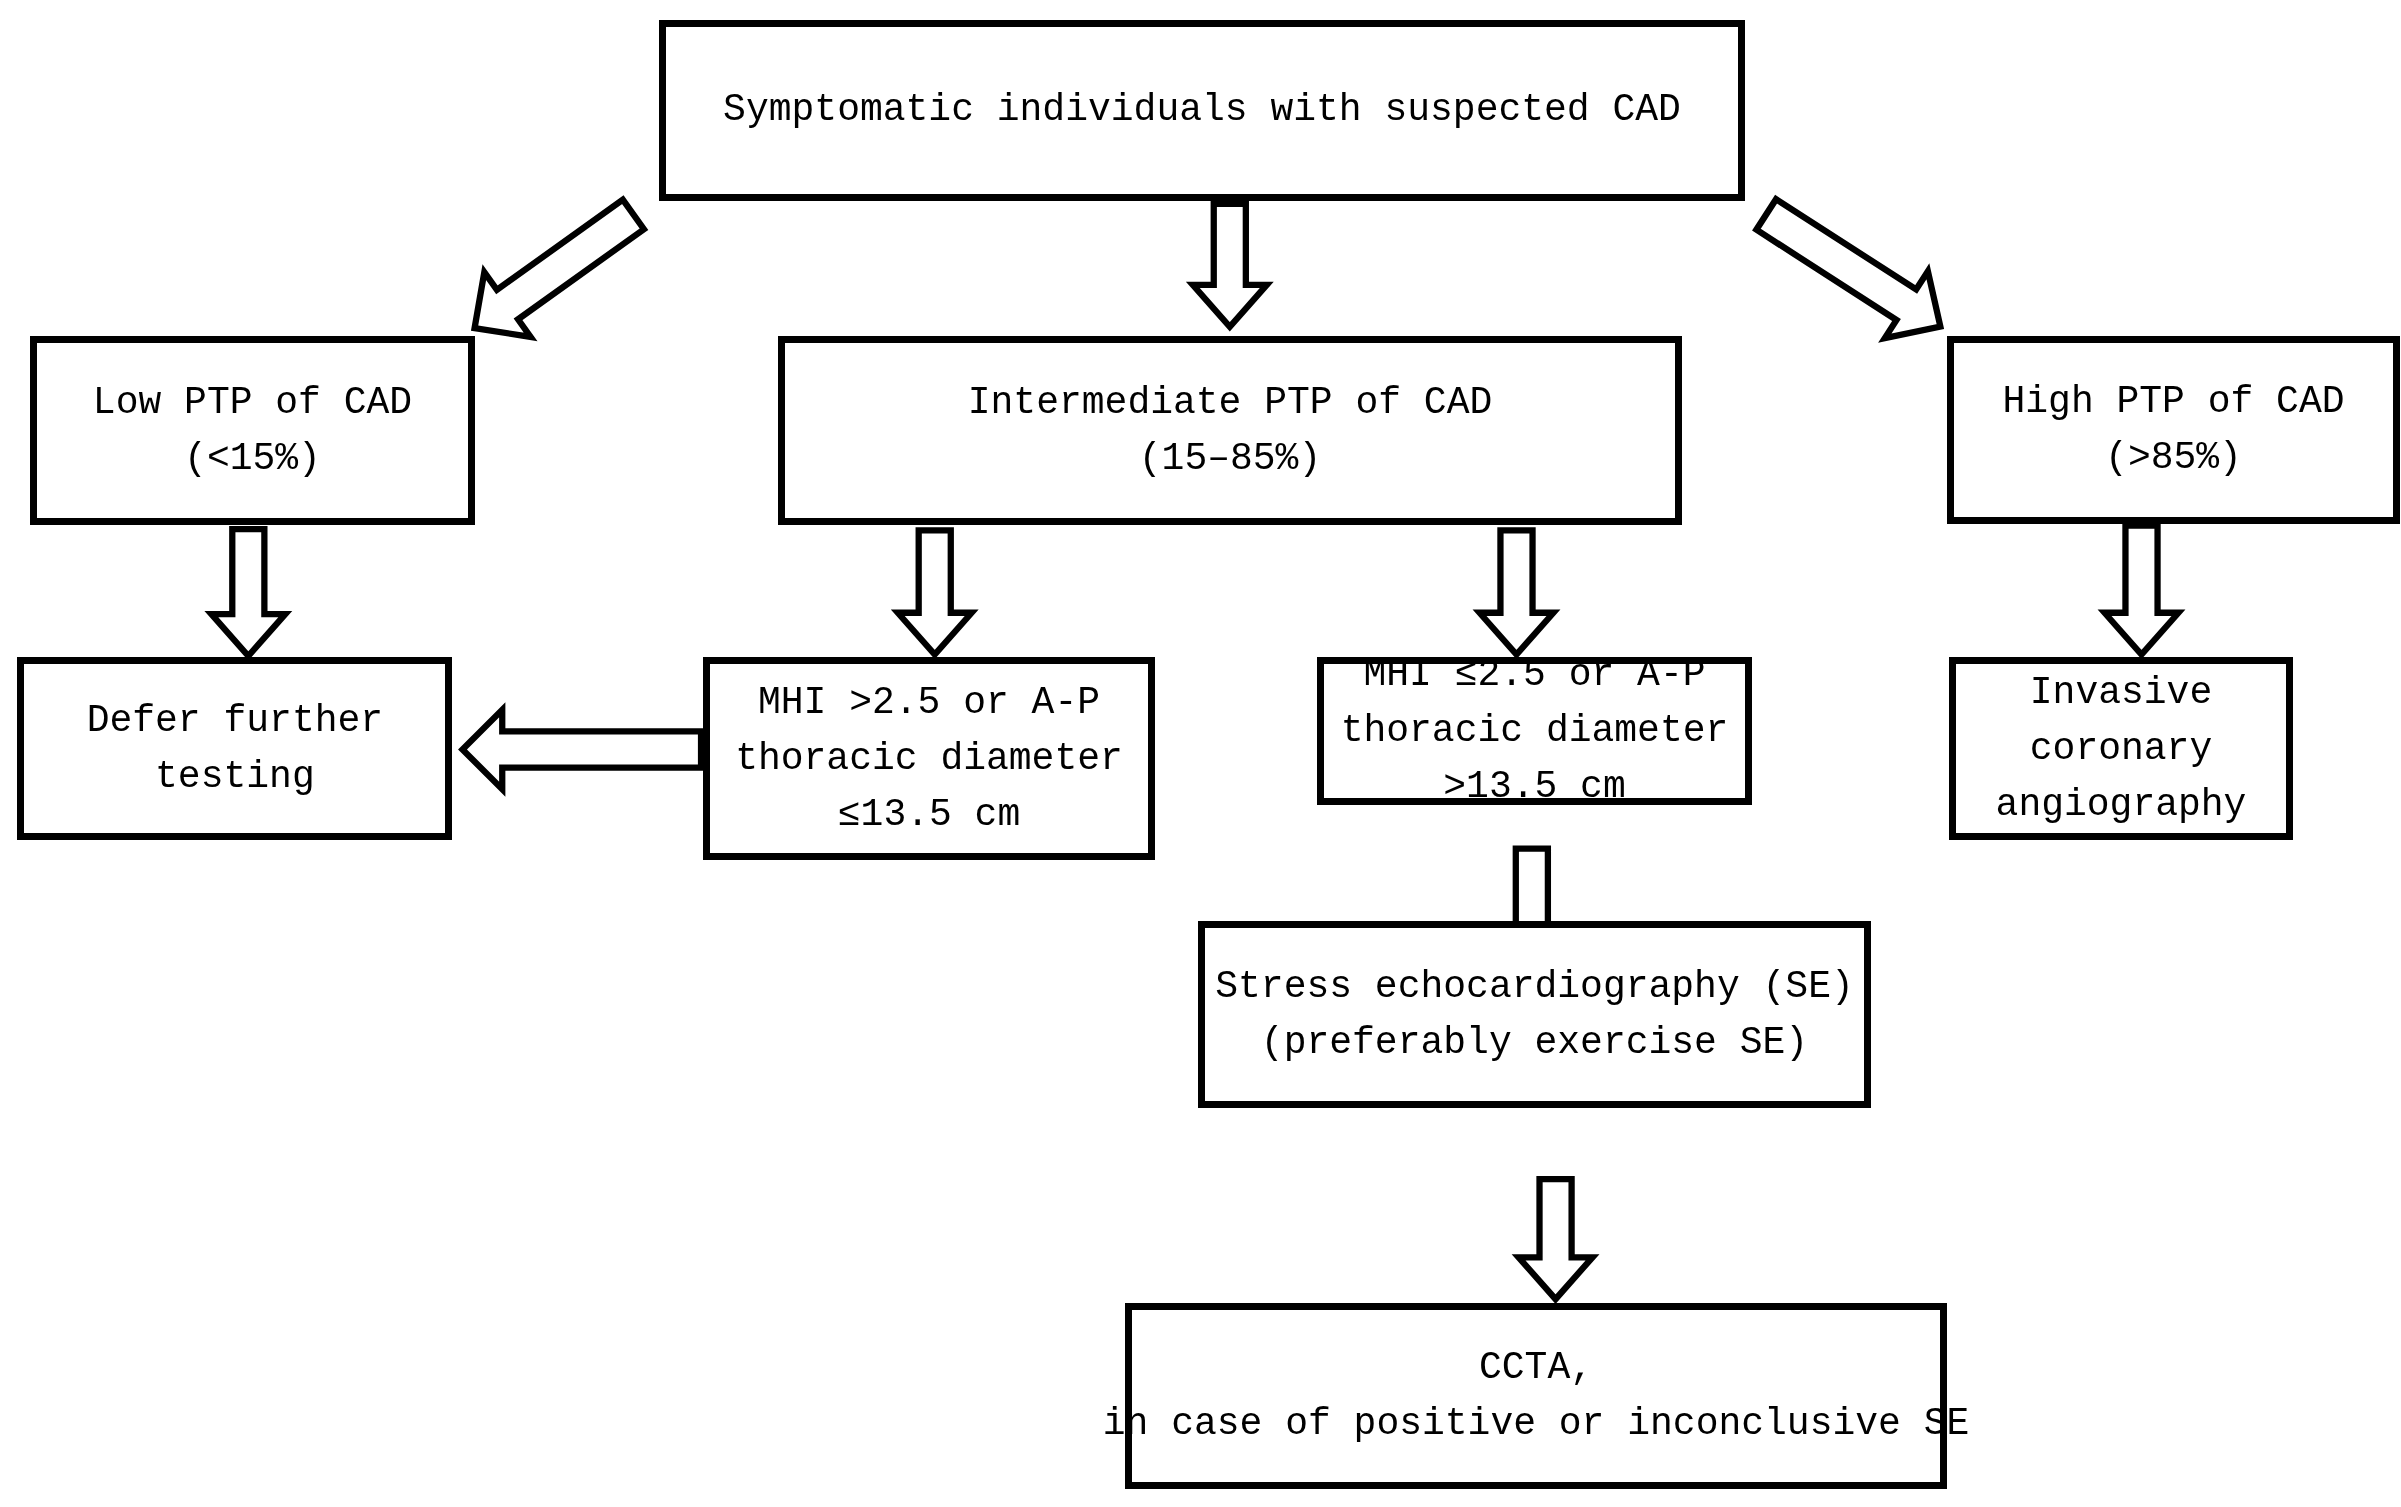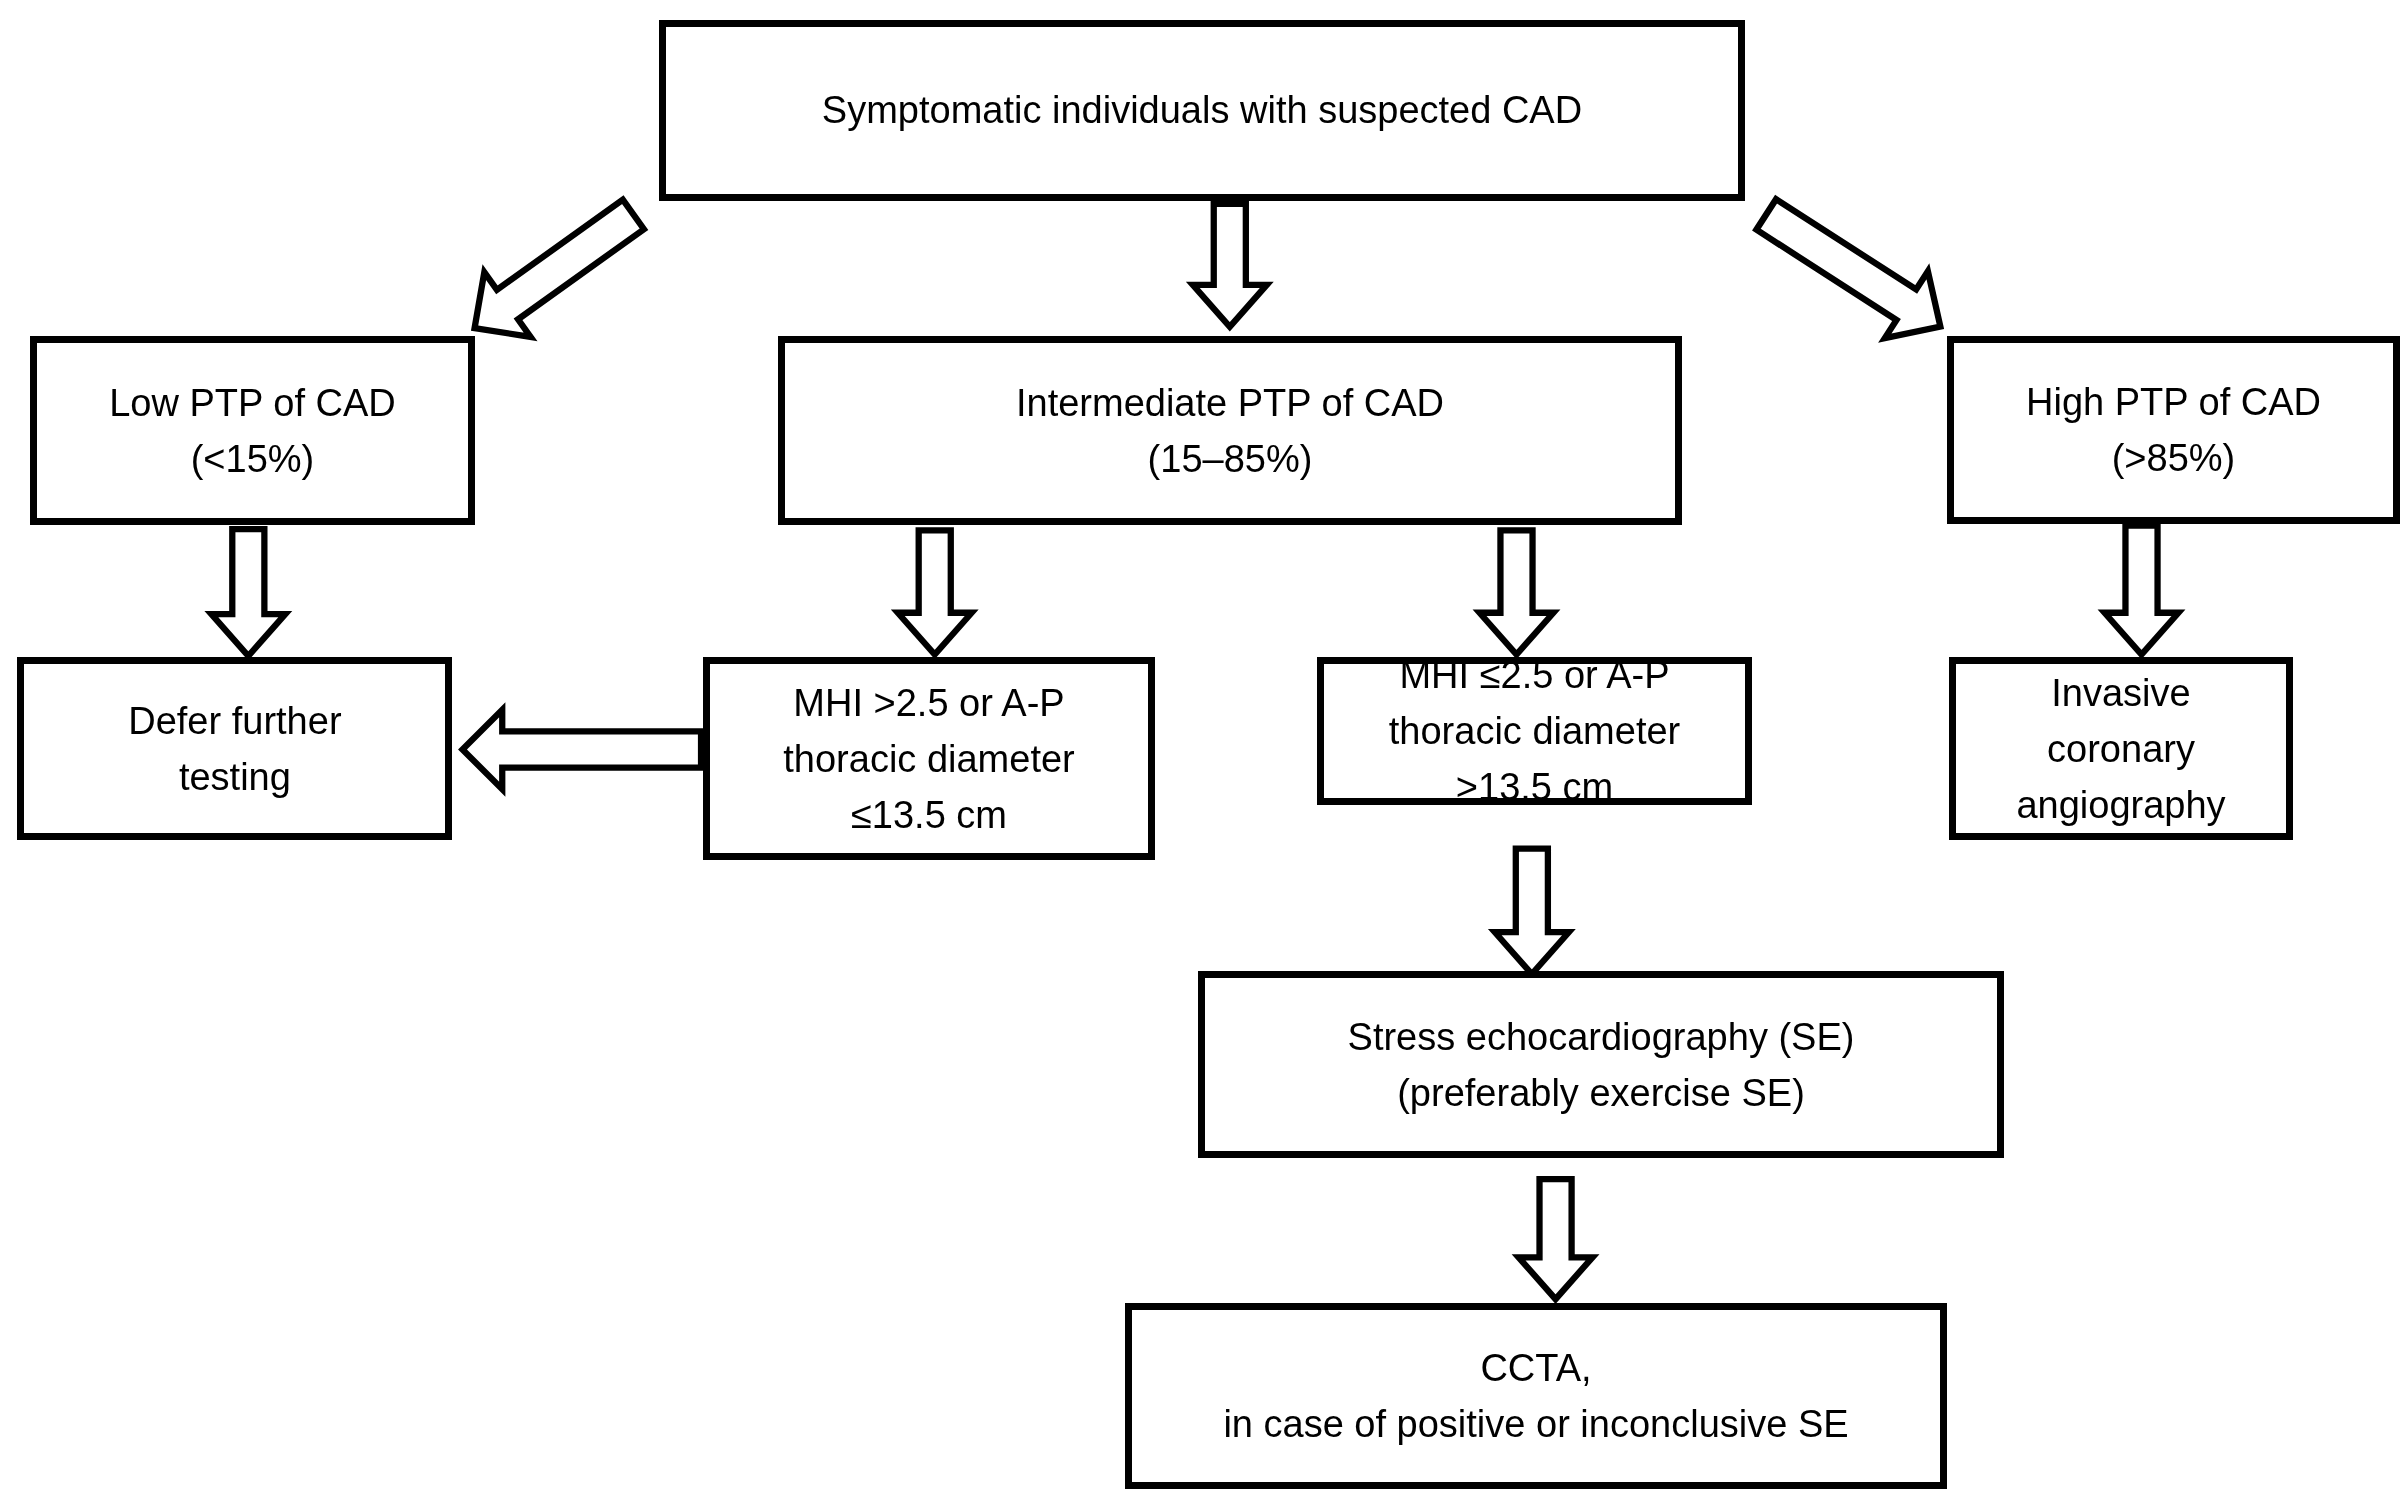--- a/index.html
+++ b/index.html
@@ -6,21 +6,21 @@
   html, body {
     margin: 0;
     padding: 0;
     background: #ffffff;
   }
   .canvas {
     position: relative;
     width: 2401px;
     height: 1508px;
     background: #ffffff;
-    font-family: Liberation Sans, sans-serif;
+    font-family: Liberation Mono, monospace;
     color: #000000;
   }
   .arrow-layer {
     position: absolute;
     left: 0;
     top: 0;
     width: 2401px;
     height: 1508px;
   }
   .node {
@@ -111,21 +111,21 @@
     <span class="ln">thoracic diameter</span>
     <span class="ln">&gt;13.5 cm</span>
   </div>
 
   <div class="node" style="left:1949px; top:657px; width:344px; height:183px">
     <span class="ln">Invasive</span>
     <span class="ln">coronary</span>
     <span class="ln">angiography</span>
   </div>
 
-  <div class="node" style="left:1198px; top:971px; width:806px; height:187px">
+  <div class="node" style="left:1198px; top:921px; width:673px; height:187px">
     <span class="ln">Stress echocardiography (SE)</span>
     <span class="ln">(preferably exercise SE)</span>
   </div>
 
   <div class="node" style="left:1125px; top:1303px; width:822px; height:186px">
     <span class="ln">CCTA,</span>
     <span class="ln">in case of positive or inconclusive SE</span>
   </div>
 
 </div>

